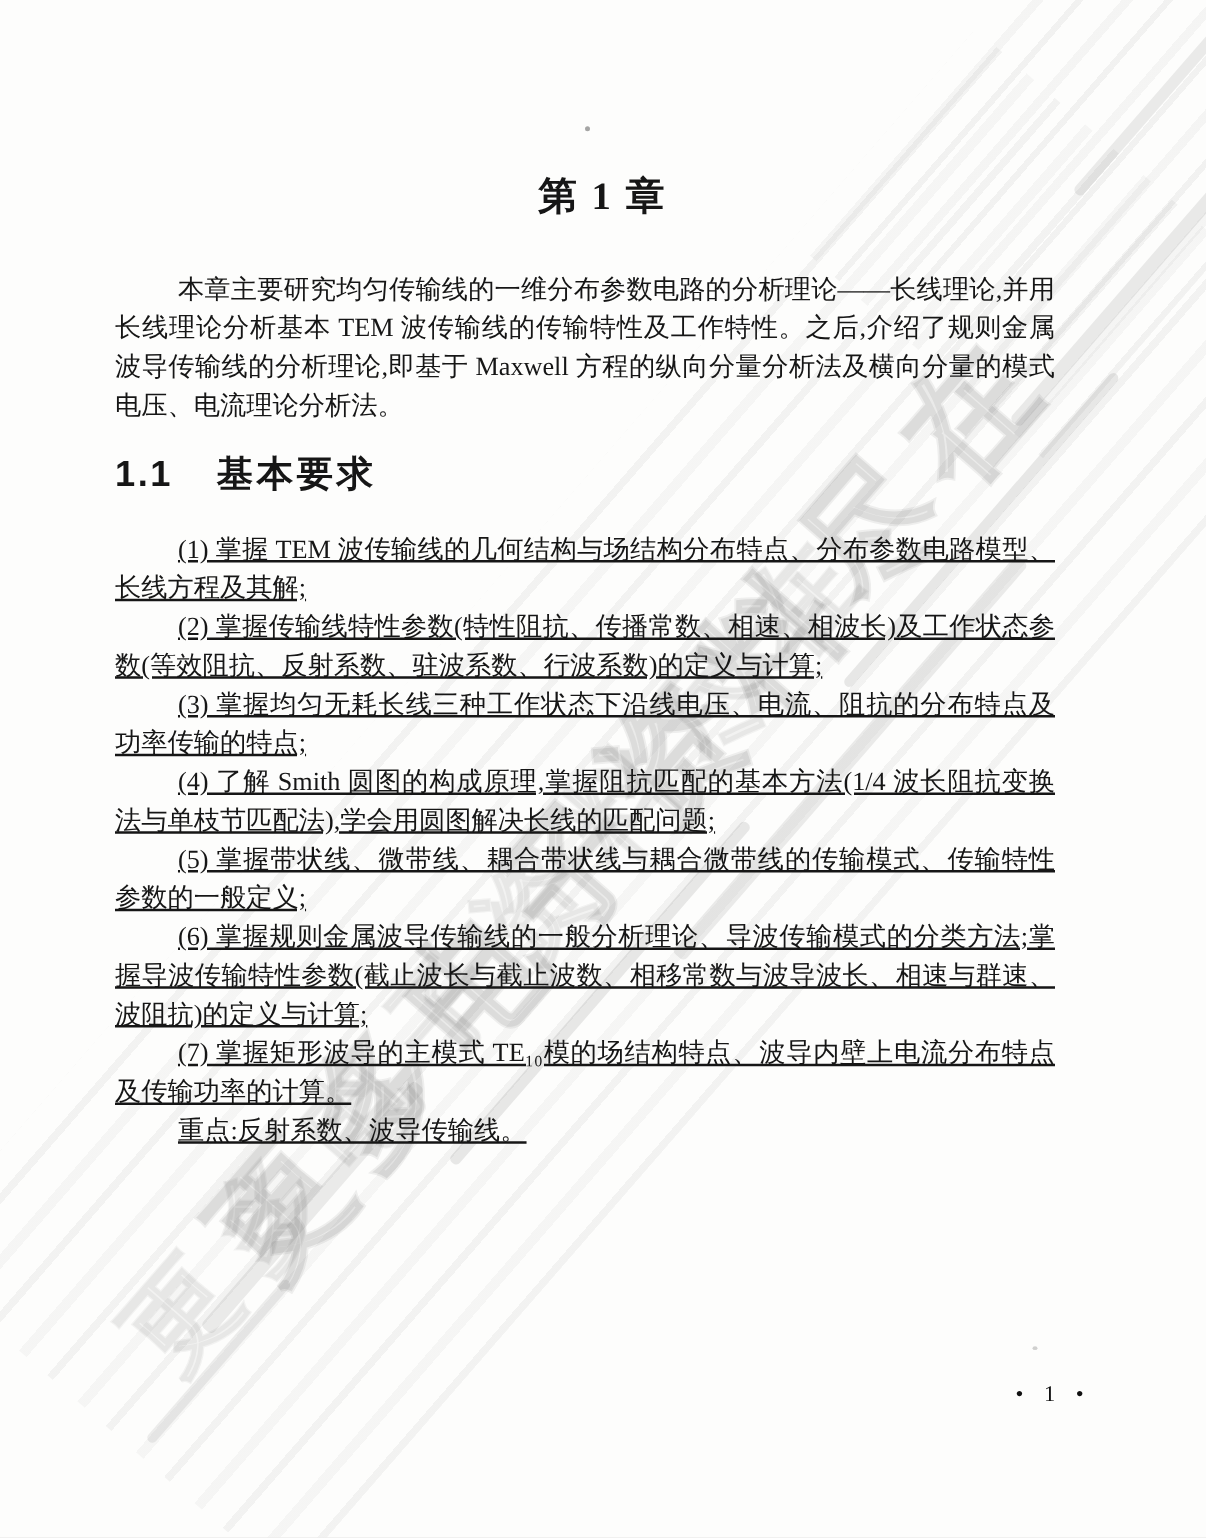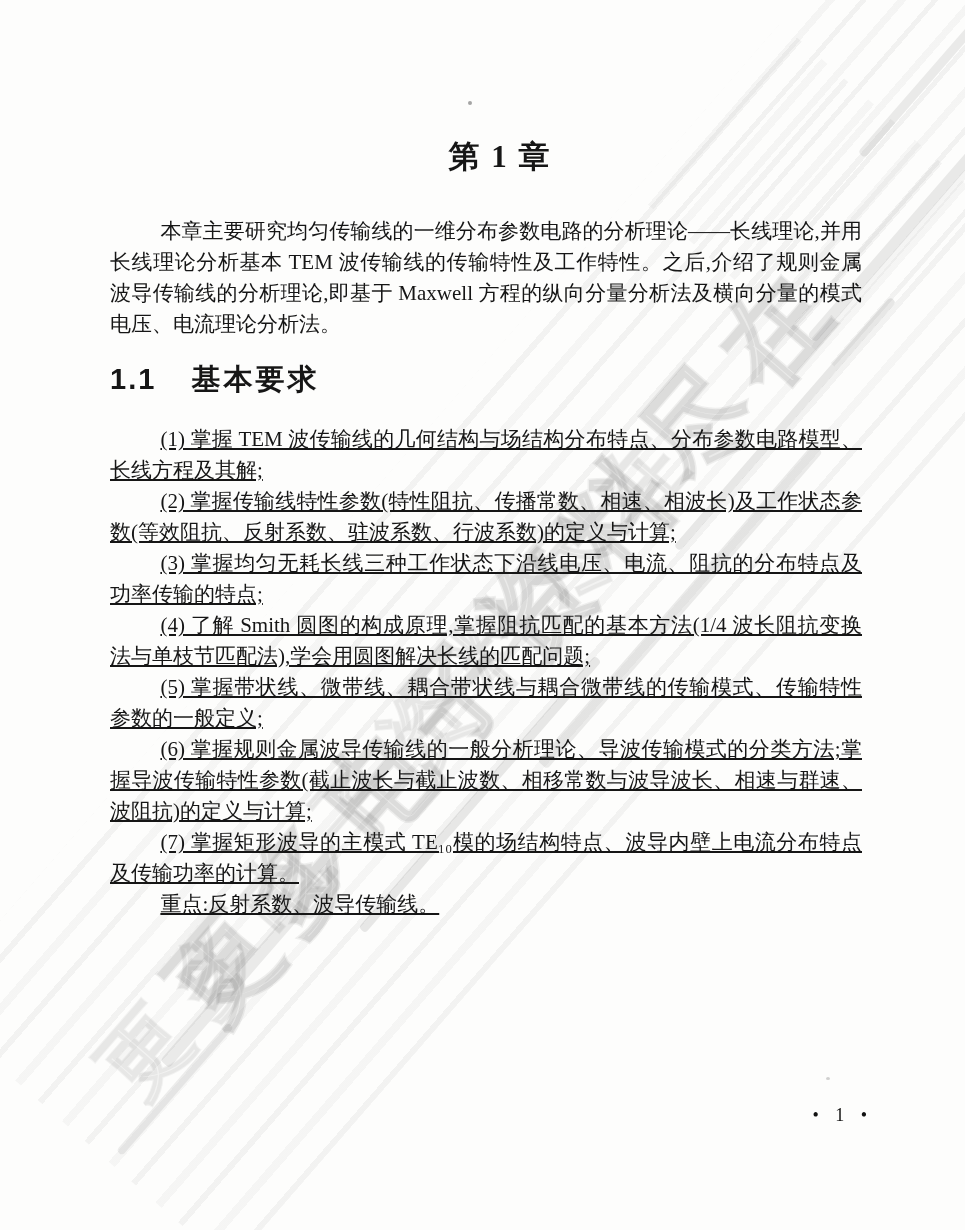--- a/index.html
+++ b/index.html
@@ -53,21 +53,21 @@
   .s3 { left:470px; top:600px;  width:420px; height:13px; background:rgba(70,70,70,0.10); }
   .s4 { left:620px; top:420px;  width:330px; height:8px;  background:rgba(70,70,70,0.12); }
   .s5 { left:760px; top:220px;  width:300px; height:11px; background:rgba(70,70,70,0.11); }
   .s6 { left:820px; top:60px;   width:240px; height:9px;  background:rgba(70,70,70,0.10); }
   .s7 { left:90px;  top:1085px; width:170px; height:8px;  background:rgba(70,70,70,0.09); }
   .speck { position:absolute; background:rgba(0,0,0,0.35); border-radius:50%; }
   .sp1 { left:468px; top:101px;  width:4px; height:4px; }
   .sp2 { left:826px; top:1077px; width:4px; height:3px; opacity:.5; }
 
   
-  .content { position:absolute; left:110px; top:0; width:752px; z-index:2; }
+  .content { position:absolute; left:92px; top:0; width:752px; z-index:2; }
   .chapter-title {
     margin:136px 0 0 28px;
     text-align:center;
     font-size:31px; font-weight:bold;
     letter-spacing:2px;
   }
   .intro {
     margin:38px 0 0;
     font-size:21px; line-height:31px;
     text-align:justify; text-indent:2.4em;

